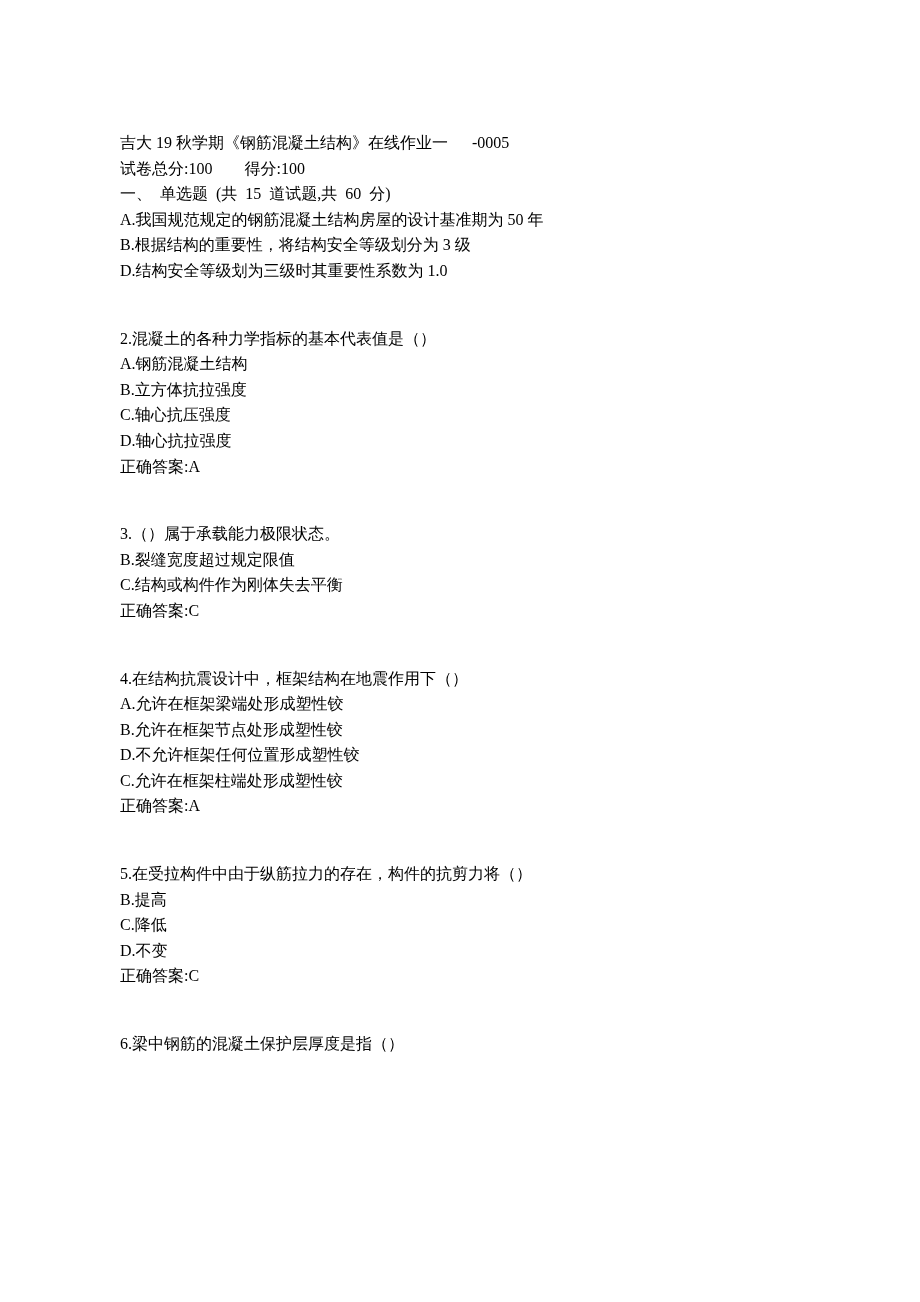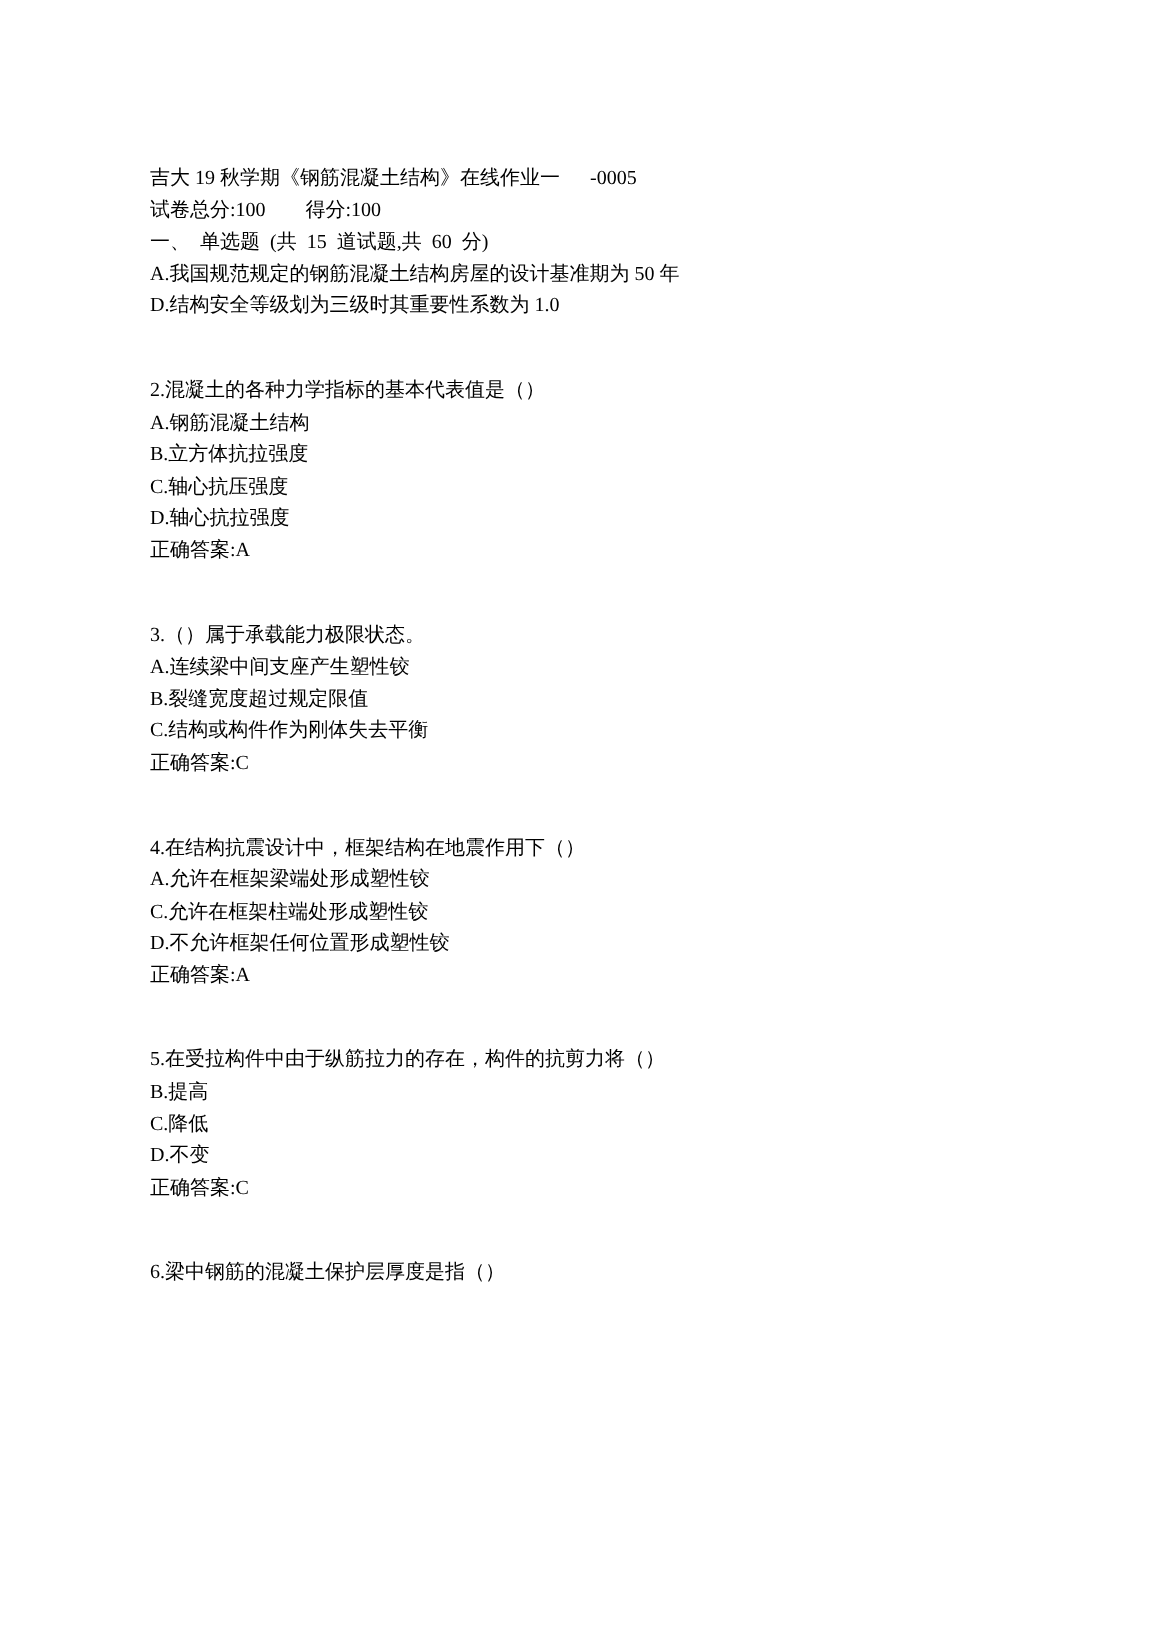--- a/index.html
+++ b/index.html
@@ -29,45 +29,46 @@
 </head>
 <body>
 
 <div class="page">
 
   <div class="block">
     <div class="line">吉大 19 秋学期《钢筋混凝土结构》在线作业一      -0005</div>
     <div class="line">试卷总分:100        得分:100</div>
     <div class="line">一、  单选题  (共  15  道试题,共  60  分)</div>
     <div class="line">A.我国规范规定的钢筋混凝土结构房屋的设计基准期为 50 年</div>
+    <div class="line">B.根据结构的重要性，将结构安全等级划分为 3 级</div>
     <div class="line">D.结构安全等级划为三级时其重要性系数为 1.0</div>
   </div>
 
   <div class="block">
     <div class="line">2.混凝土的各种力学指标的基本代表值是（）</div>
     <div class="line">A.钢筋混凝土结构</div>
     <div class="line">B.立方体抗拉强度</div>
     <div class="line">C.轴心抗压强度</div>
     <div class="line">D.轴心抗拉强度</div>
     <div class="line">正确答案:A</div>
   </div>
 
   <div class="block">
     <div class="line">3.（）属于承载能力极限状态。</div>
-    <div class="line">A.连续梁中间支座产生塑性铰</div>
     <div class="line">B.裂缝宽度超过规定限值</div>
     <div class="line">C.结构或构件作为刚体失去平衡</div>
     <div class="line">正确答案:C</div>
   </div>
 
   <div class="block">
     <div class="line">4.在结构抗震设计中，框架结构在地震作用下（）</div>
     <div class="line">A.允许在框架梁端处形成塑性铰</div>
+    <div class="line">B.允许在框架节点处形成塑性铰</div>
+    <div class="line">D.不允许框架任何位置形成塑性铰</div>
     <div class="line">C.允许在框架柱端处形成塑性铰</div>
-    <div class="line">D.不允许框架任何位置形成塑性铰</div>
     <div class="line">正确答案:A</div>
   </div>
 
   <div class="block">
     <div class="line">5.在受拉构件中由于纵筋拉力的存在，构件的抗剪力将（）</div>
     <div class="line">B.提高</div>
     <div class="line">C.降低</div>
     <div class="line">D.不变</div>
     <div class="line">正确答案:C</div>
   </div>

